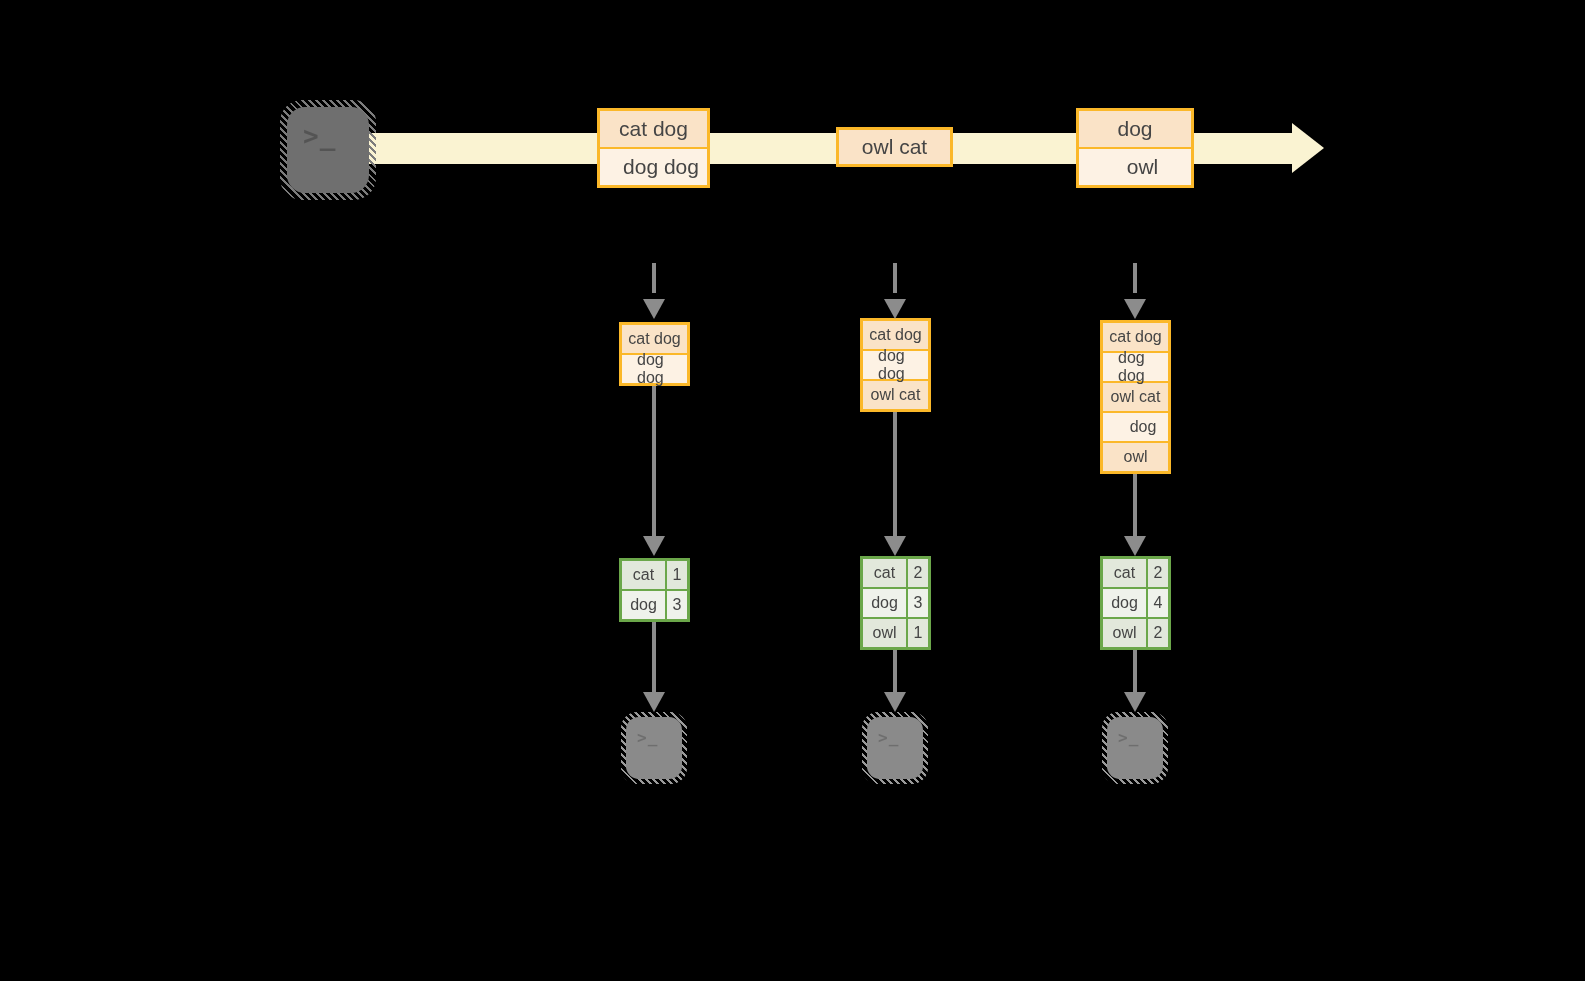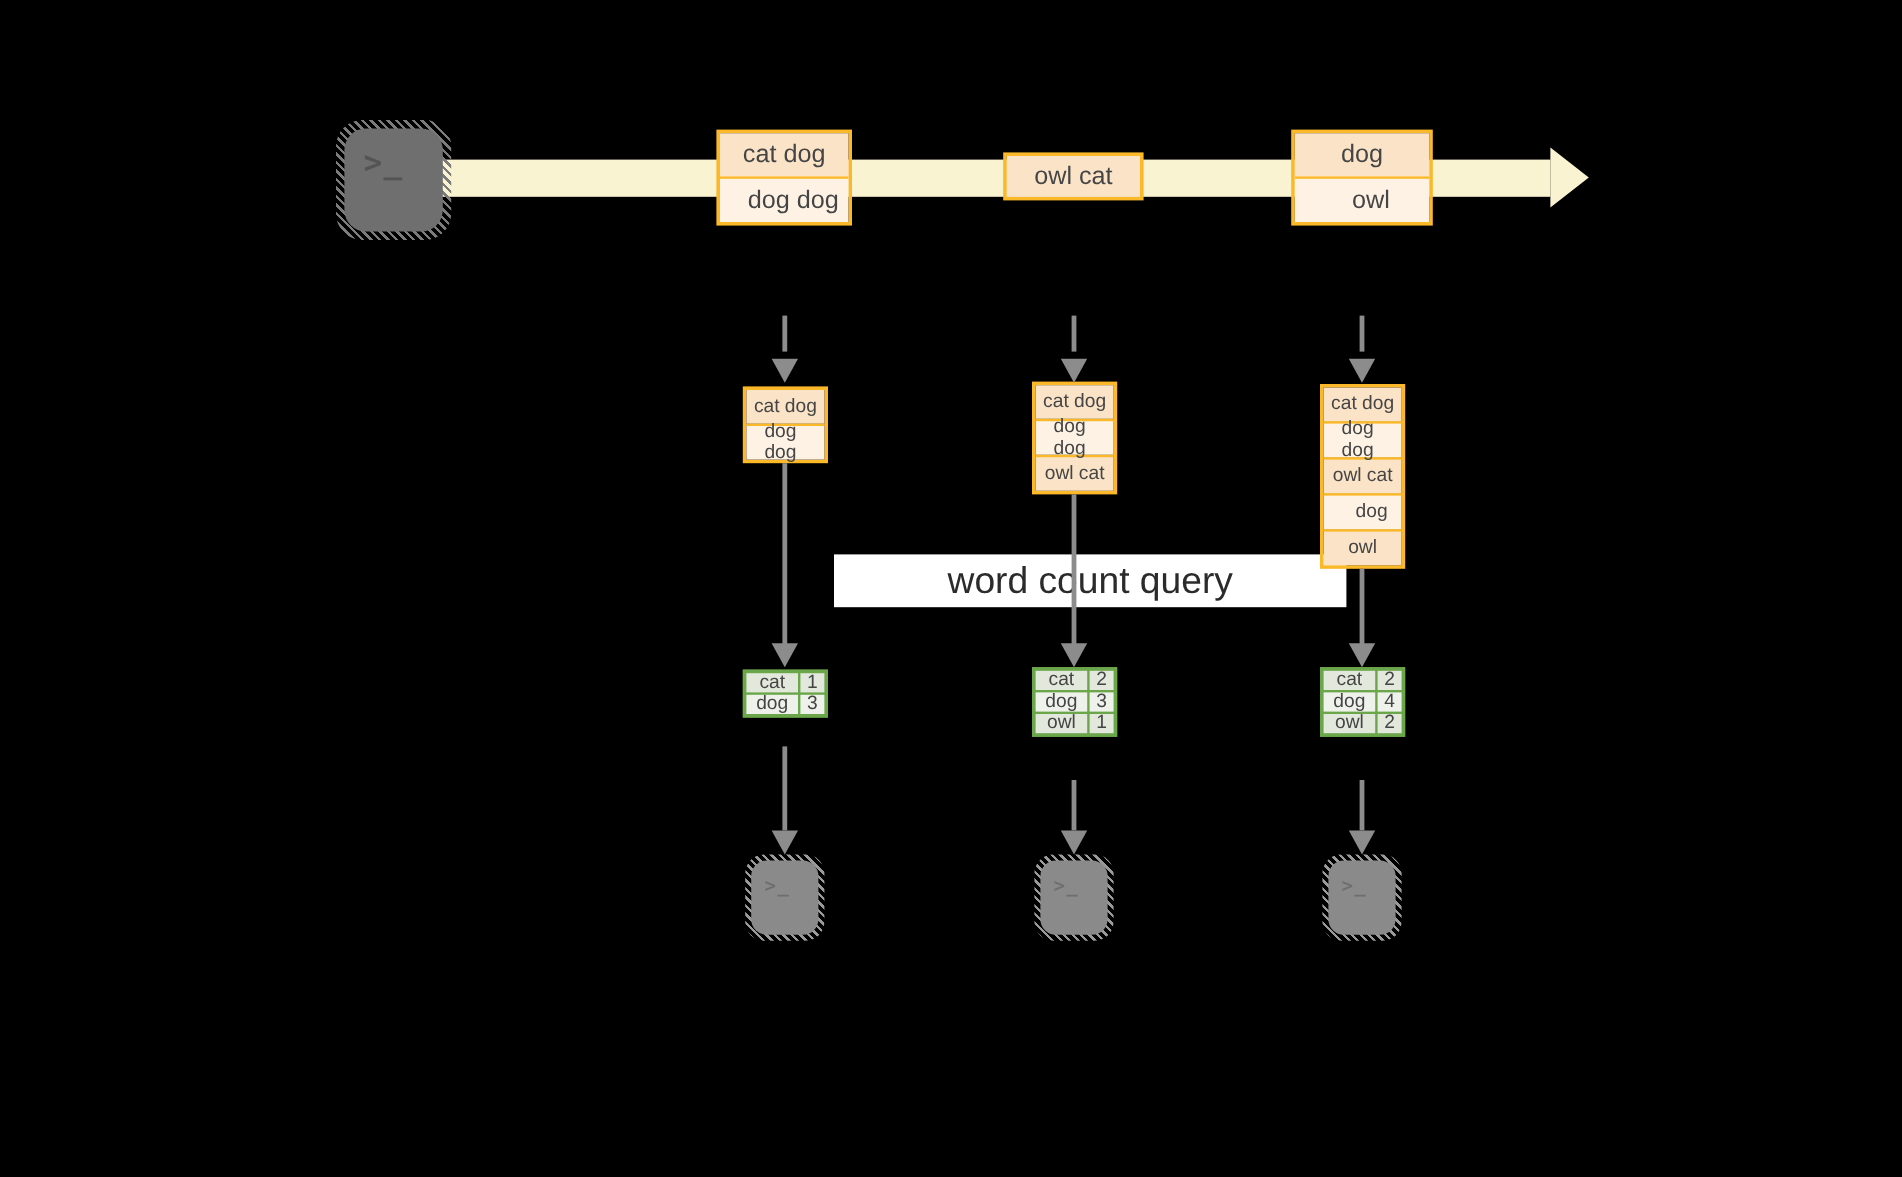--- a/index.html
+++ b/index.html
@@ -35,21 +35,21 @@
   
   .vline{position:absolute;width:4px;background:#8C8C8C;z-index:3;}
   .vhead{position:absolute;width:0;height:0;border-left:11px solid transparent;border-right:11px solid transparent;
     border-top:20px solid #8C8C8C;z-index:3;}
   
   .query-box{position:absolute;left:695px;top:462px;width:427px;height:44px;background:#FFFFFF;z-index:1;
     display:flex;align-items:center;justify-content:center;font-size:31px;color:#2B2B2B;}
   
   .gtable{position:absolute;width:71px;box-sizing:border-box;border:3px solid #6BA74A;background:#6BA74A;
     display:grid;grid-template-columns:43px 20px;gap:2px;z-index:2;}
-  .gcell{height:16px;display:flex;align-items:center;justify-content:center;font-size:16px;color:#454545;}
+  .gcell{height:28px;display:flex;align-items:center;justify-content:center;font-size:16px;color:#454545;}
   .cellA{background:#E2E8DB;}
   .cellB{background:#EFF2EB;}
 </style>
 </head>
 <body>
 
 <div class="canvas">
 
   <div class="stream-band"></div>
   <div class="stream-head"></div>
@@ -90,23 +90,20 @@
     <div class="orow sm peach">owl cat</div>
   </div>
   <div class="obox" style="left:1100px;top:320px;width:71px;">
     <div class="orow sm peach">cat dog</div>
     <div class="orow sm cream">dog dog</div>
     <div class="orow sm peach">owl cat</div>
     <div class="orow sm cream">dog</div>
     <div class="orow sm peach">owl</div>
   </div>
 
-  <div class="query-box">
-    <span>word count query</span>
-  </div>
 
   <div class="vline" style="left:652px;top:386px;height:152px;"></div>
   <div class="vhead" style="left:643px;top:536px;"></div>
   <div class="vline" style="left:893px;top:412px;height:126px;"></div>
   <div class="vhead" style="left:884px;top:536px;"></div>
   <div class="vline" style="left:1133px;top:474px;height:64px;"></div>
   <div class="vhead" style="left:1124px;top:536px;"></div>
 
   <div class="gtable" style="left:619px;top:558px;">
     <div class="gcell cellA">cat</div>

